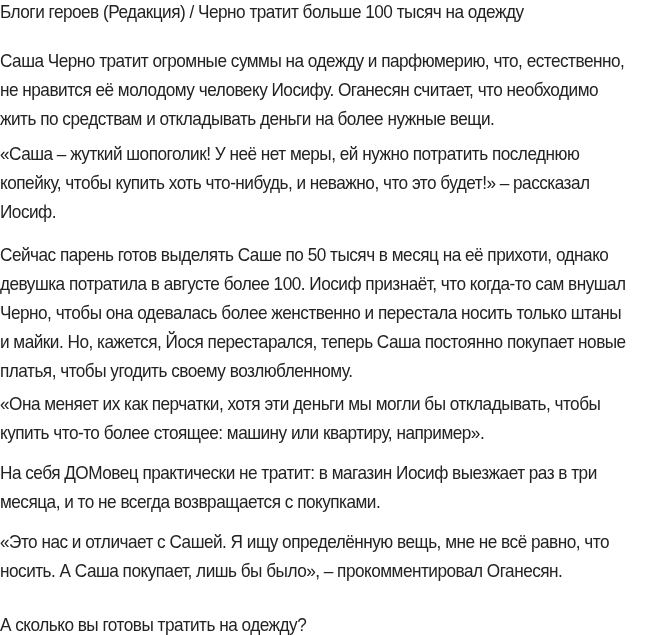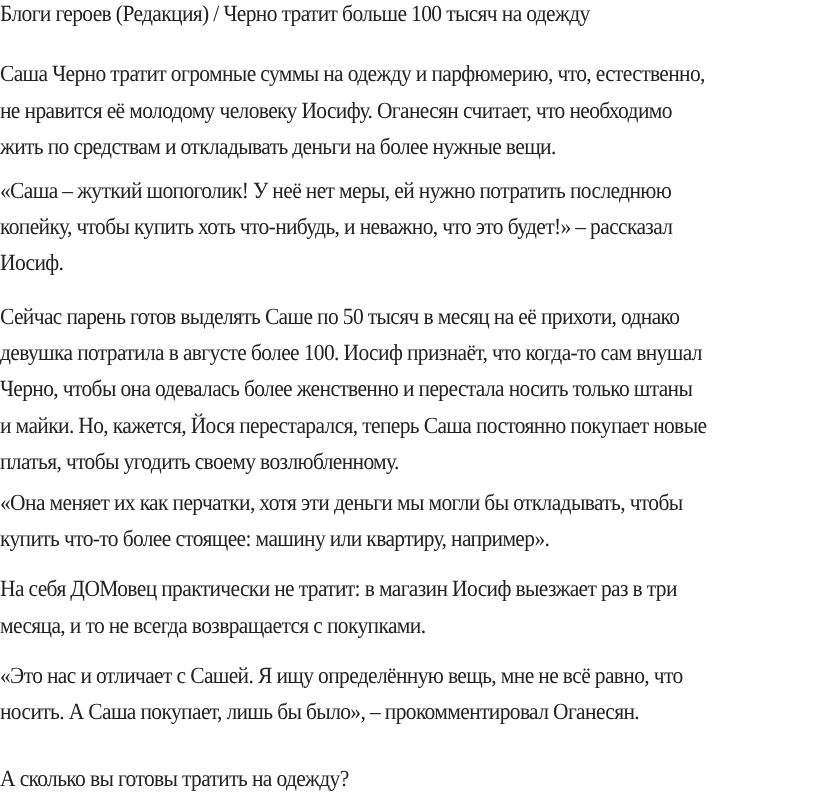--- a/index.html
+++ b/index.html
@@ -11,21 +11,20 @@
       width: 670px;
       height: 635px;
       overflow: hidden;
       font-family: "Liberation Sans", sans-serif;
       color: #222222;
     }
     .article {
       position: relative;
       width: 652px;
       height: 635px;
-      font-family: Liberation Serif, serif;
     }
     .title {
       position: absolute;
       left: 0;
       top: 0;
       font-size: 18.5px;
       line-height: 24px;
       letter-spacing: -0.55px;
       white-space: nowrap;
       transform: scaleX(0.93);

